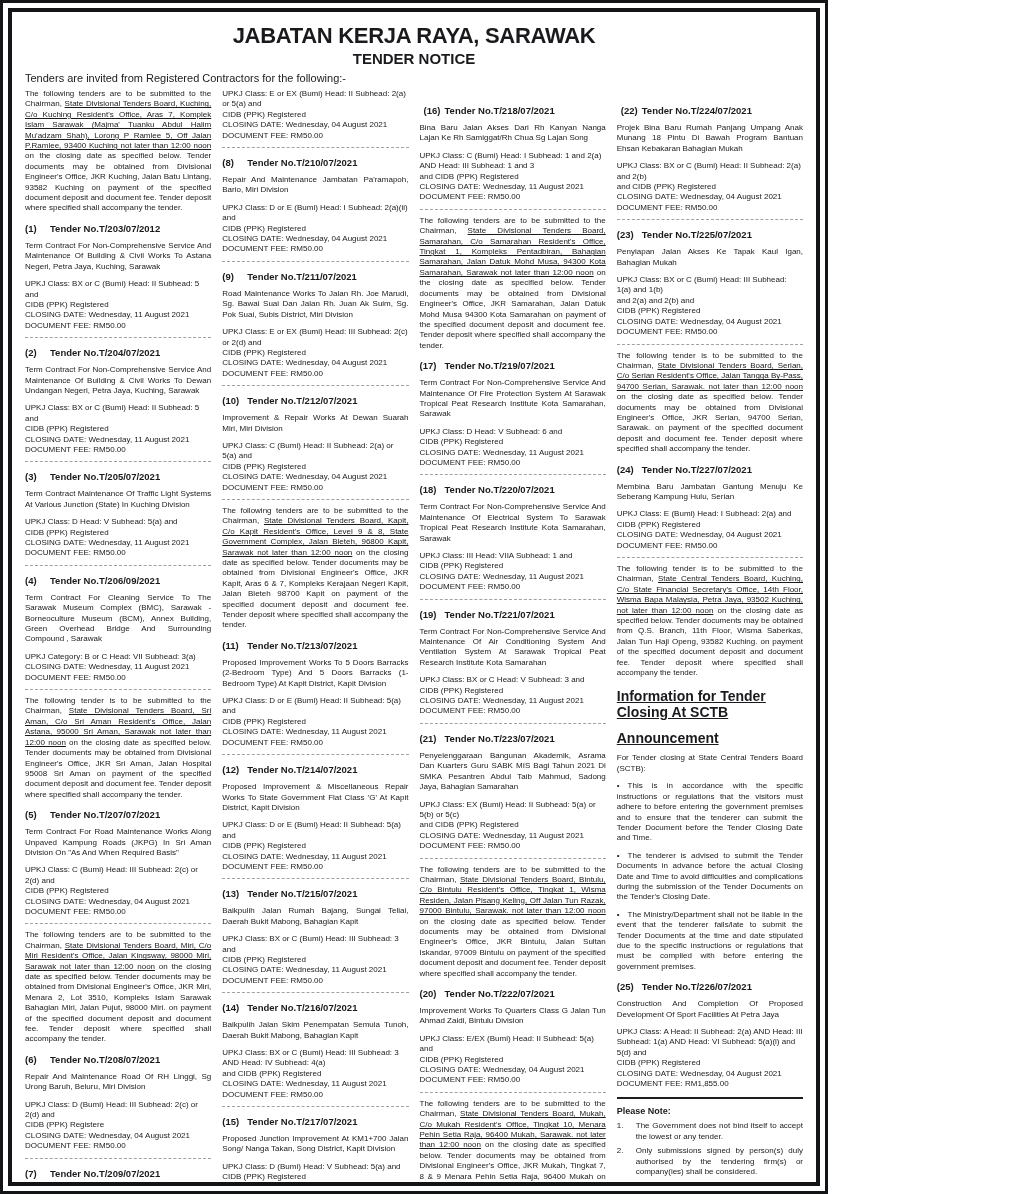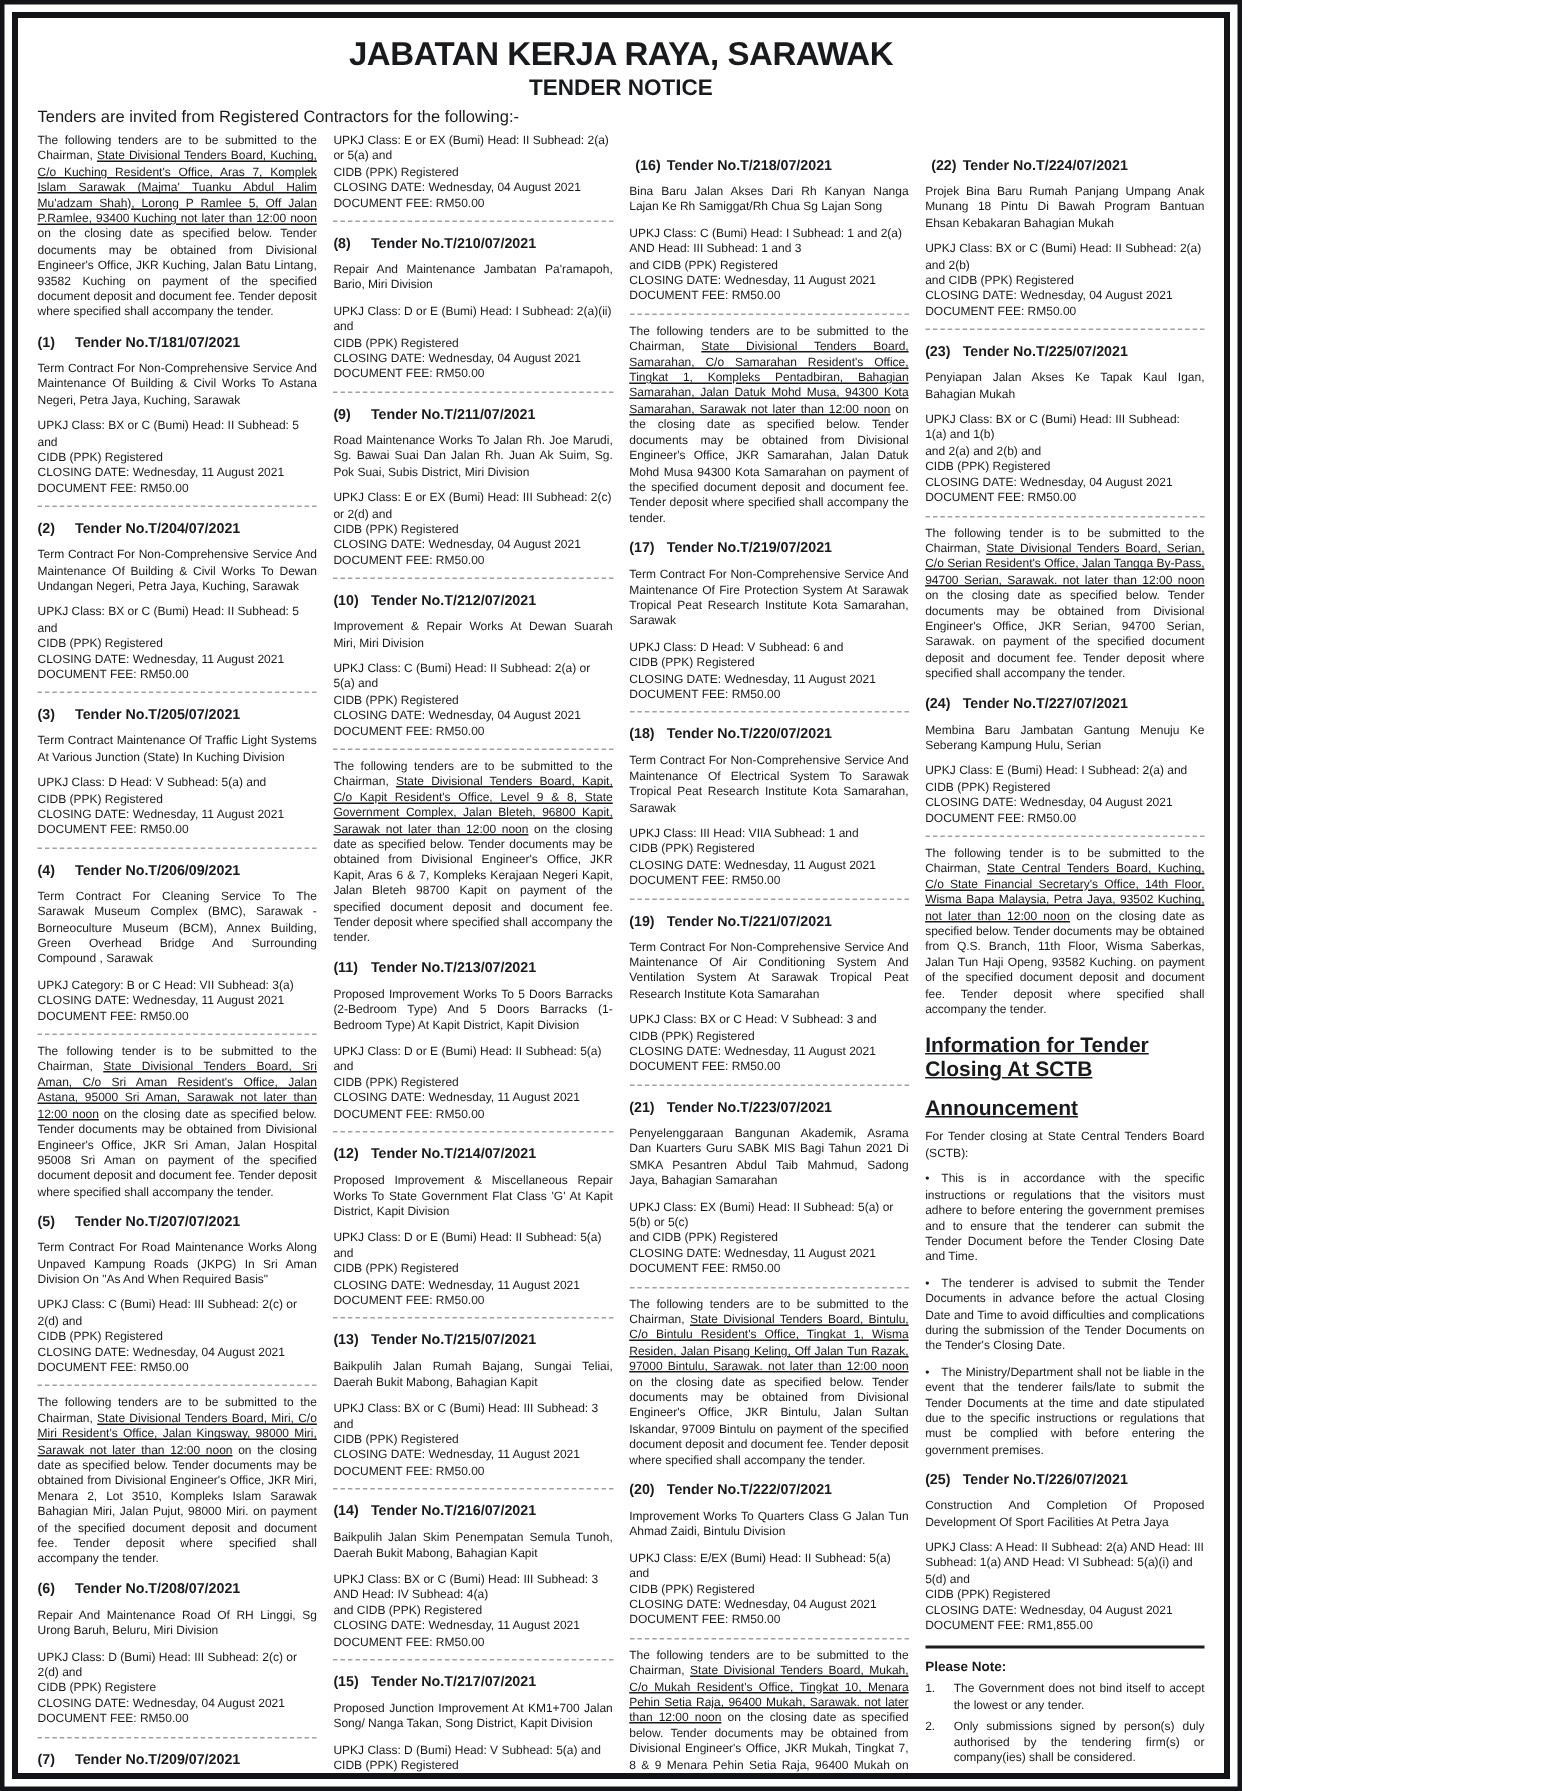--- a/index.html
+++ b/index.html
@@ -43,21 +43,21 @@
       <div class="title">JABATAN KERJA RAYA, SARAWAK</div>
       <div class="subtitle">TENDER NOTICE</div>
     </div>
     <p class="invite">Tenders are invited from Registered Contractors for the following:-</p>
     <div class="columns">
         <div class="col">
           <p class="submission"><span>The following tenders are to be submitted to the Chairman, </span><span class="u">State Divisional Tenders Board, Kuching, C/o Kuching Resident's Office, Aras 7, Komplek Islam Sarawak (Majma' Tuanku Abdul Halim Mu'adzam Shah), Lorong P Ramlee 5, Off Jalan P.Ramlee, 93400 Kuching not later than 12:00 noon</span><span> on the closing date as specified below. Tender documents may be obtained from Divisional Engineer's Office, JKR Kuching, Jalan Batu Lintang, 93582 Kuching on payment of the specified document deposit and document fee. Tender deposit where specified shall accompany the tender.</span></p>
           <div class="tender">
             <div class="tender-head">
               <span class="no">(1)</span>
-              <span>Tender No.T/181/07/2021</span>
+              <span>Tender No.T/203/07/2012</span>
             </div>
             <p class="desc">Term Contract For Non-Comprehensive Service And Maintenance Of Building &amp; Civil Works To Astana Negeri, Petra Jaya, Kuching, Sarawak</p>
             <div class="details">
               <div class="dline">UPKJ Class: BX or C (Bumi) Head: II Subhead: 5 and</div>
               <div class="dline">CIDB (PPK) Registered</div>
               <div class="dline">CLOSING DATE: Wednesday, 11 August 2021</div>
               <div class="dline">DOCUMENT FEE: RM50.00</div>
             </div>
           </div>
           <hr class="divider">

